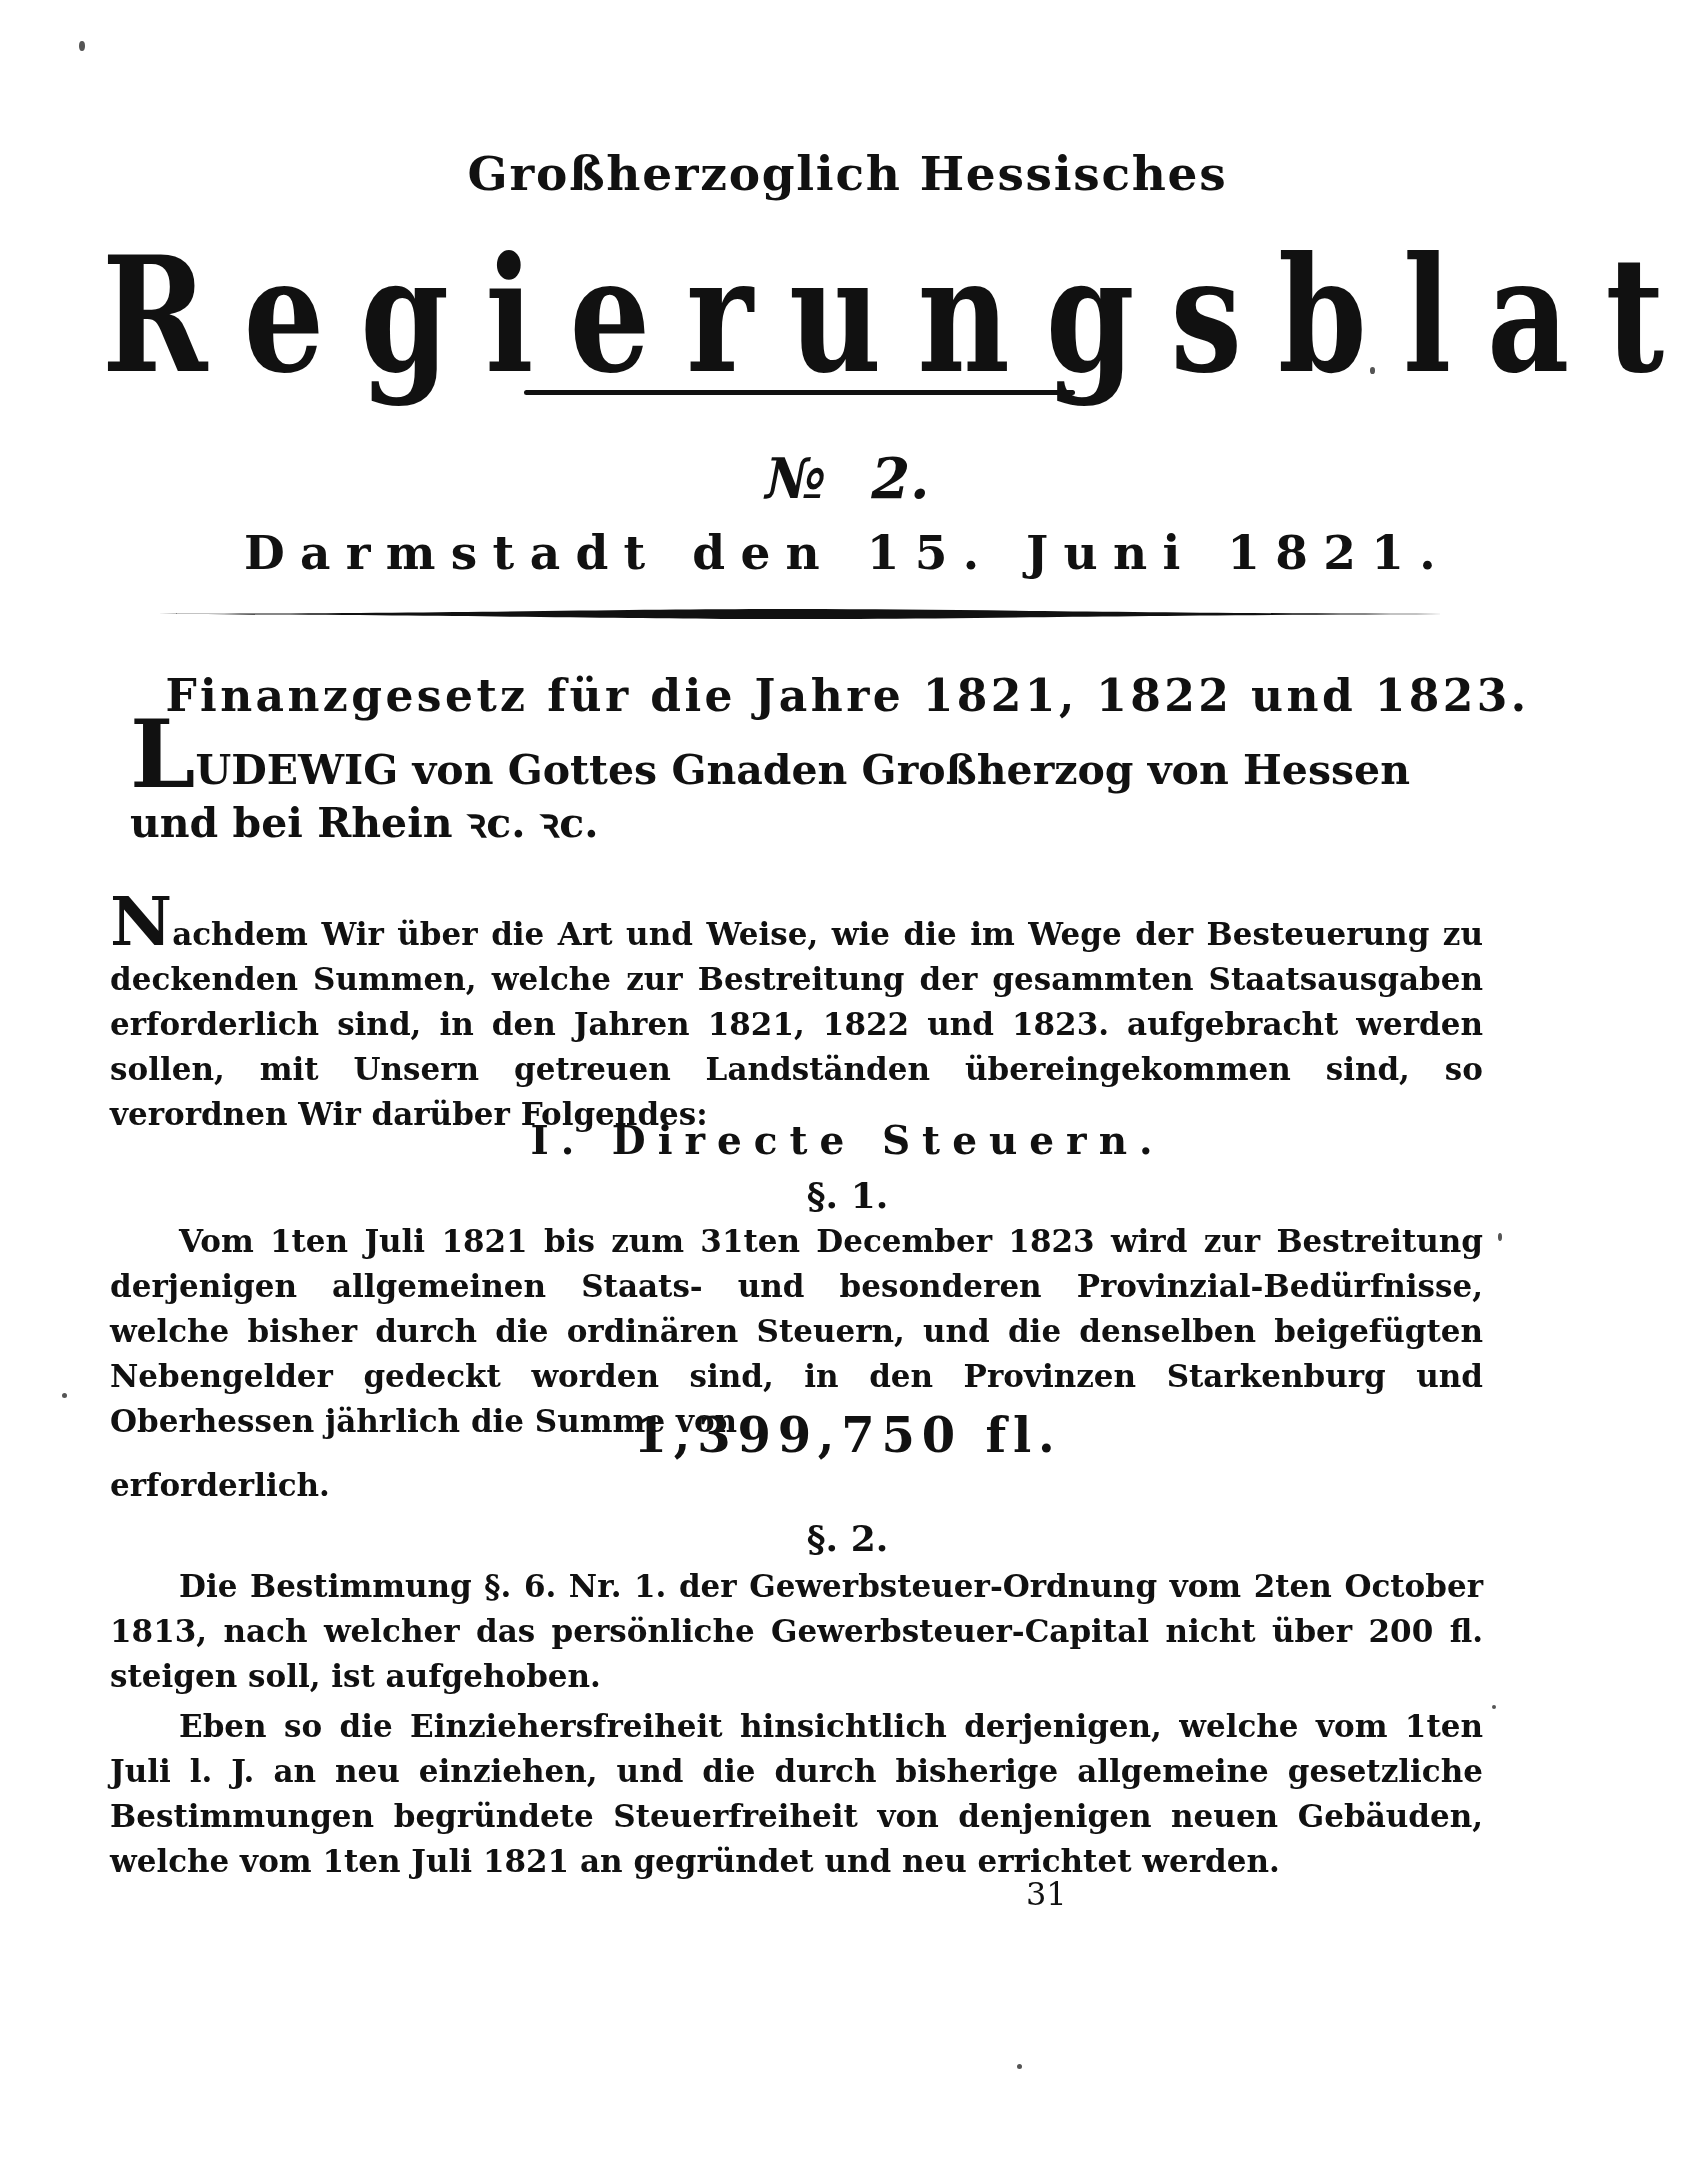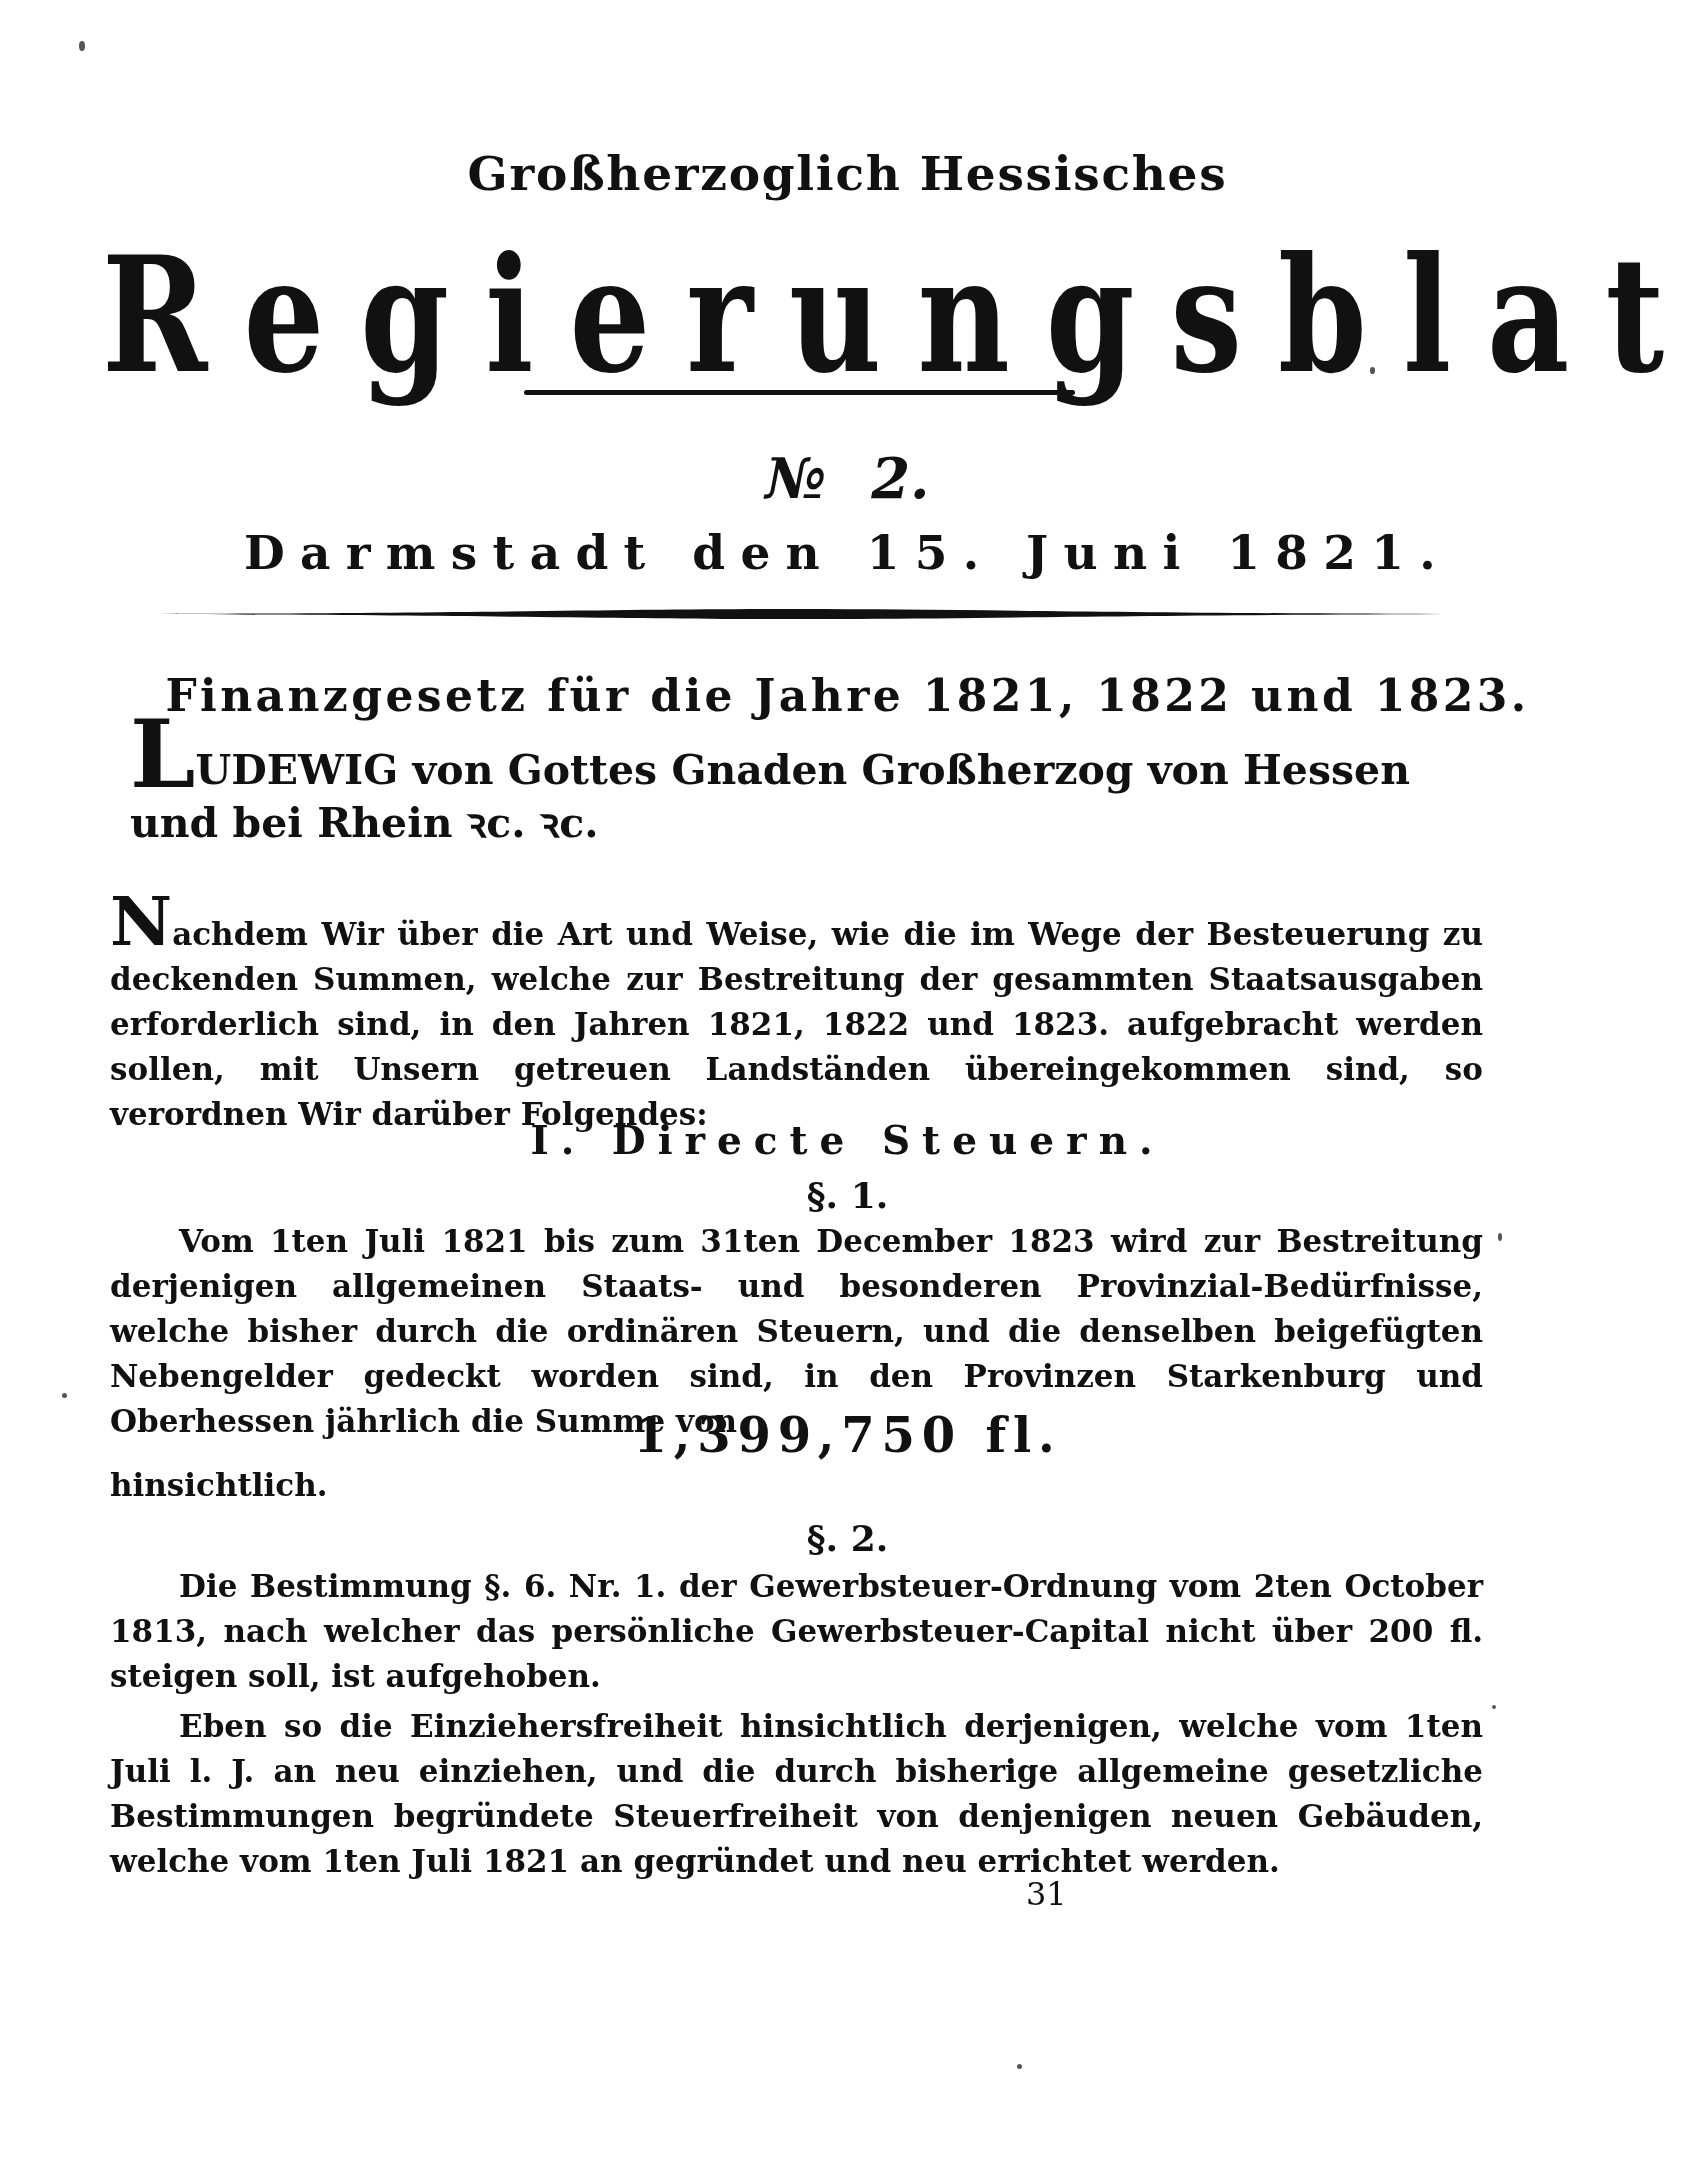--- a/index.html
+++ b/index.html
@@ -73,21 +73,21 @@
 
   <div class="abs body-text p1">
     <span class="initial">N</span><span>achdem Wir über die Art und Weise, wie die im Wege der Besteuerung zu deckenden Summen, welche zur Bestreitung der gesammten Staatsausgaben erforderlich sind, in den Jahren 1821, 1822 und 1823. aufgebracht werden sollen, mit Unsern getreuen Landständen übereingekommen sind, so verordnen Wir darüber Folgendes:</span>
   </div>
 
   <div class="abs center section-heading">I. Directe Steuern.</div>
 
   <div class="abs center para-mark s1">§. 1.</div>
   <div class="abs body-text indent p2">Vom 1ten Juli 1821 bis zum 31ten December 1823 wird zur Bestreitung derjenigen allgemeinen Staats- und besonderen Provinzial-Bedürfnisse, welche bisher durch die ordinären Steuern, und die denselben beigefügten Nebengelder gedeckt worden sind, in den Provinzen Starkenburg und Oberhessen jährlich die Summe von</div>
   <div class="abs center amount">1,399,750 fl.</div>
-  <div class="abs body-text p3">hinsichtlich.</div>
+  <div class="abs body-text p3">erforderlich.</div>
 
   <div class="abs center para-mark s2">§. 2.</div>
   <div class="abs body-text indent p4">Die Bestimmung §. 6. Nr. 1. der Gewerbsteuer-Ordnung vom 2ten October 1813, nach welcher das persönliche Gewerbsteuer-Capital nicht über 200 fl. steigen soll, ist aufgehoben.</div>
   <div class="abs body-text indent p5">Eben so die Einziehersfreiheit hinsichtlich derjenigen, welche vom 1ten Juli l. J. an neu einziehen, und die durch bisherige allgemeine gesetzliche Bestimmungen begründete Steuerfreiheit von denjenigen neuen Gebäuden, welche vom 1ten Juli 1821 an gegründet und neu errichtet werden.</div>
 
   <div class="abs page-num">31</div>
 
   <div class="speck" style="left:79px;top:41px;width:6px;height:10.2px;"></div>
   <div class="speck" style="left:1370px;top:367px;width:5.1px;height:6.8px;"></div>
   <div class="speck" style="left:62px;top:1393px;width:5.1px;height:5.1px;"></div>

